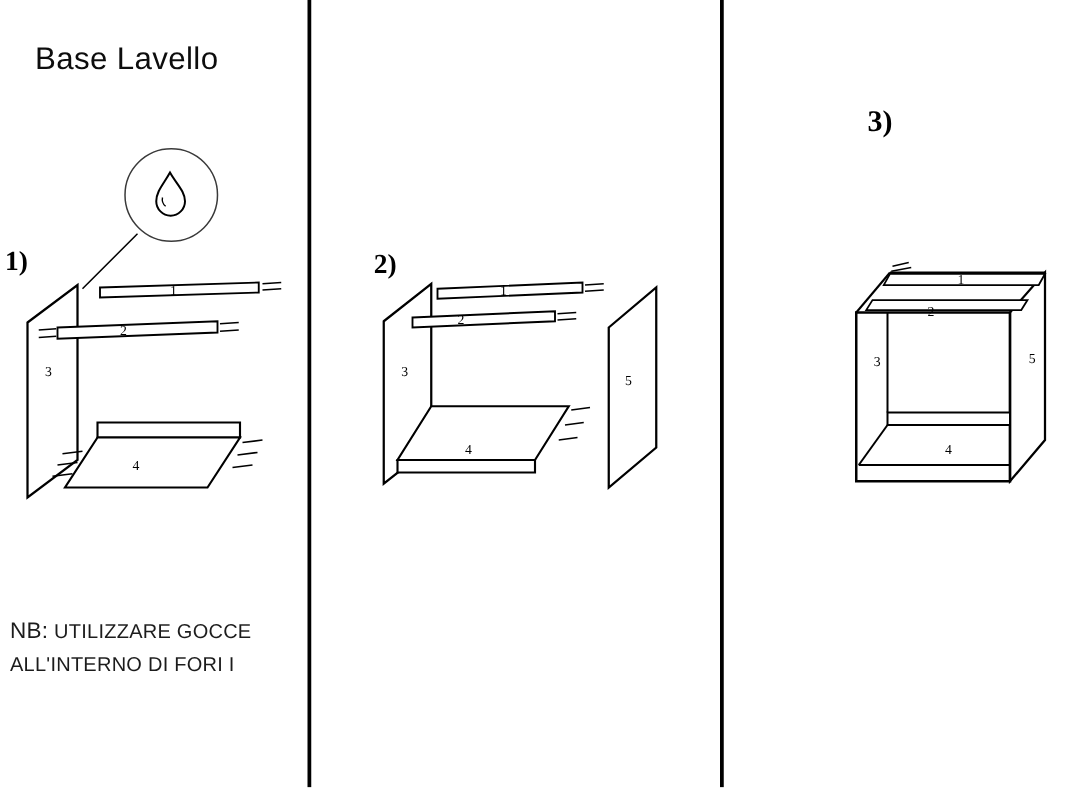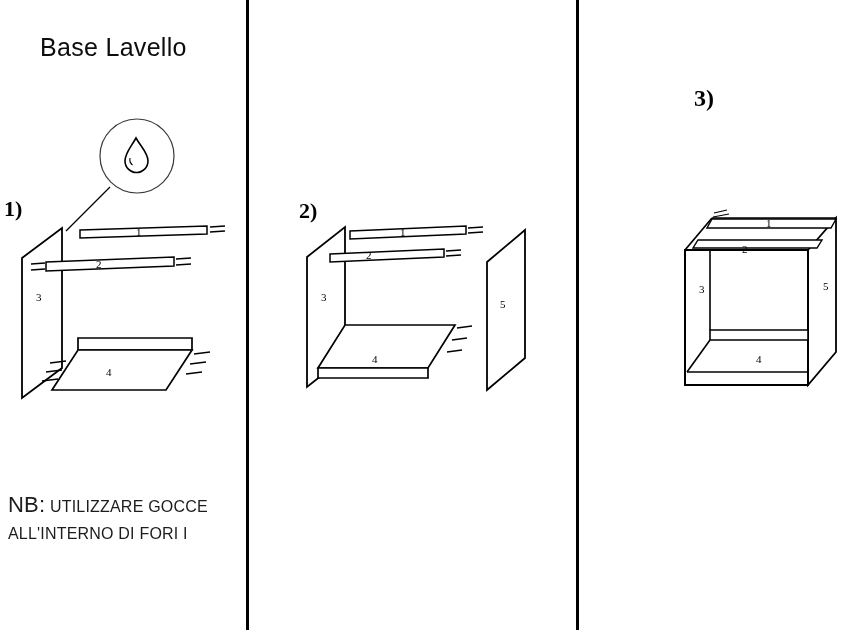--- a/index.html
+++ b/index.html
@@ -20,21 +20,20 @@
   }
   #divider-1 { left: 246px; }
   #divider-2 { left: 576px; }
   .title {
     position: absolute;
     left: 28px;
     top: 33px;
     font-size: 25px;
     color: #0d0d0d;
     letter-spacing: 0.3px;
-    margin-left: 12px;
   }
   .step-label {
     position: absolute;
     font-family: "Liberation Serif", serif;
     font-weight: bold;
     font-size: 22px;
     color: #000000;
   }
   #step1-label { left: 4px;  top: 196px; }
   #step2-label { left: 299px; top: 198px; }
@@ -45,21 +44,21 @@
   #svg3 { left: 580px; top: 200px; }
   .note {
     position: absolute;
     left: 8px;
     top: 491px;
     width: 235px;
     color: #1c1c1c;
     font-size: 16px;
   }
   .note-line { line-height: 27px; letter-spacing: 0.2px; }
-  .note .nb { font-size: 22px; }
+  .note .nb { font-size: 18px; }
   svg .part-label {
     font-family: "Liberation Serif", serif;
     font-size: 11px;
     fill: #000000;
   }
 </style>
 </head>
 <body>
 
 <div class="page">

